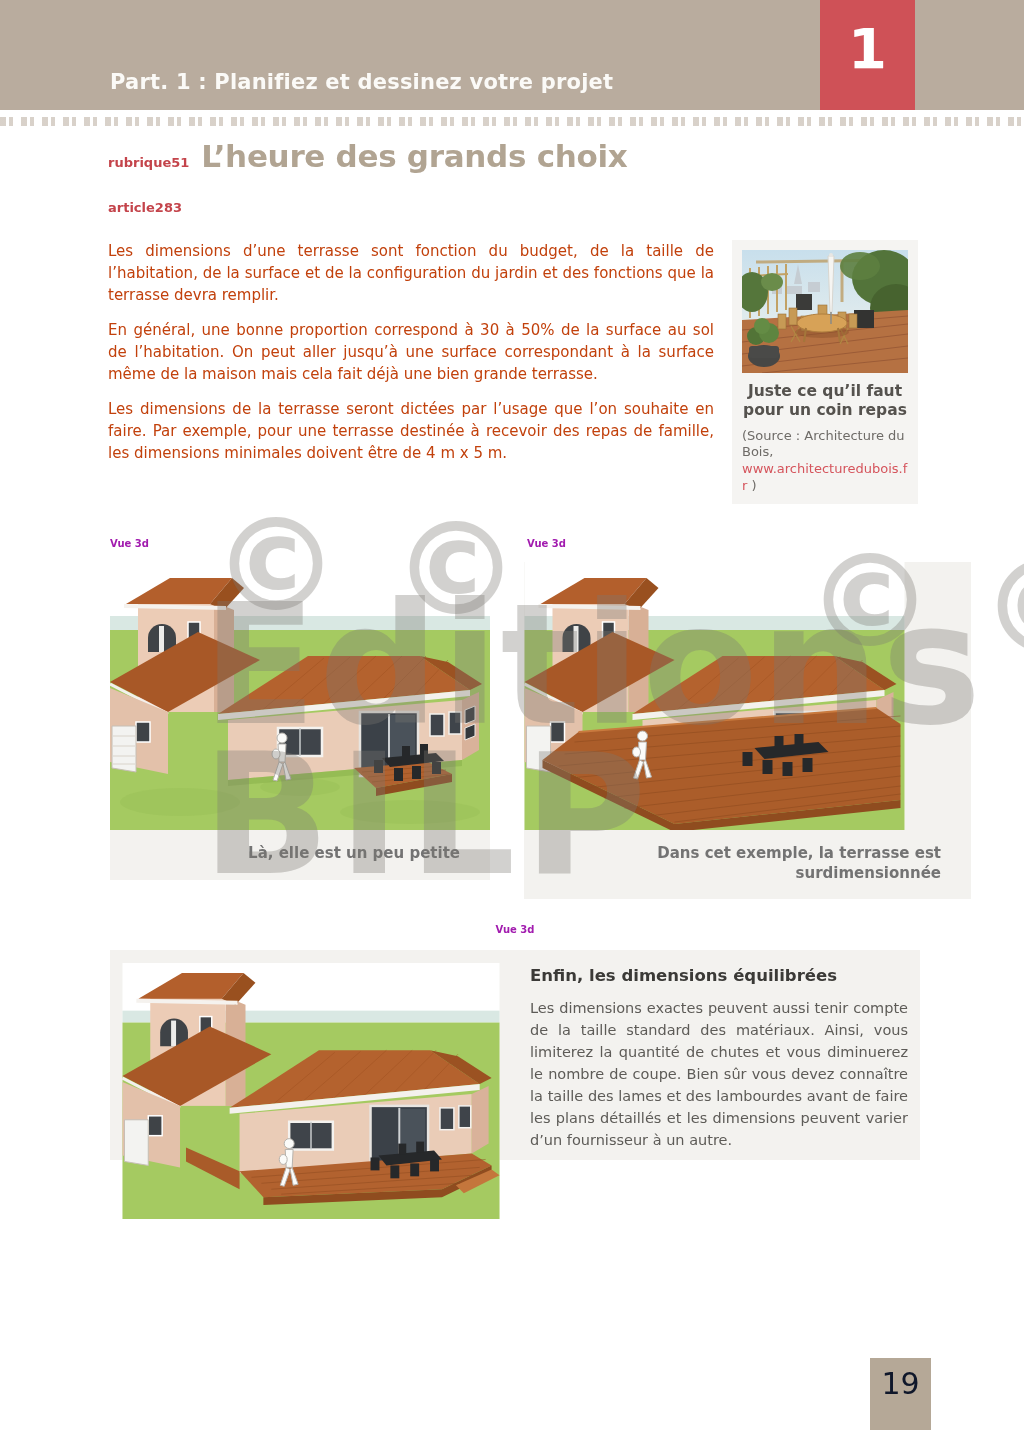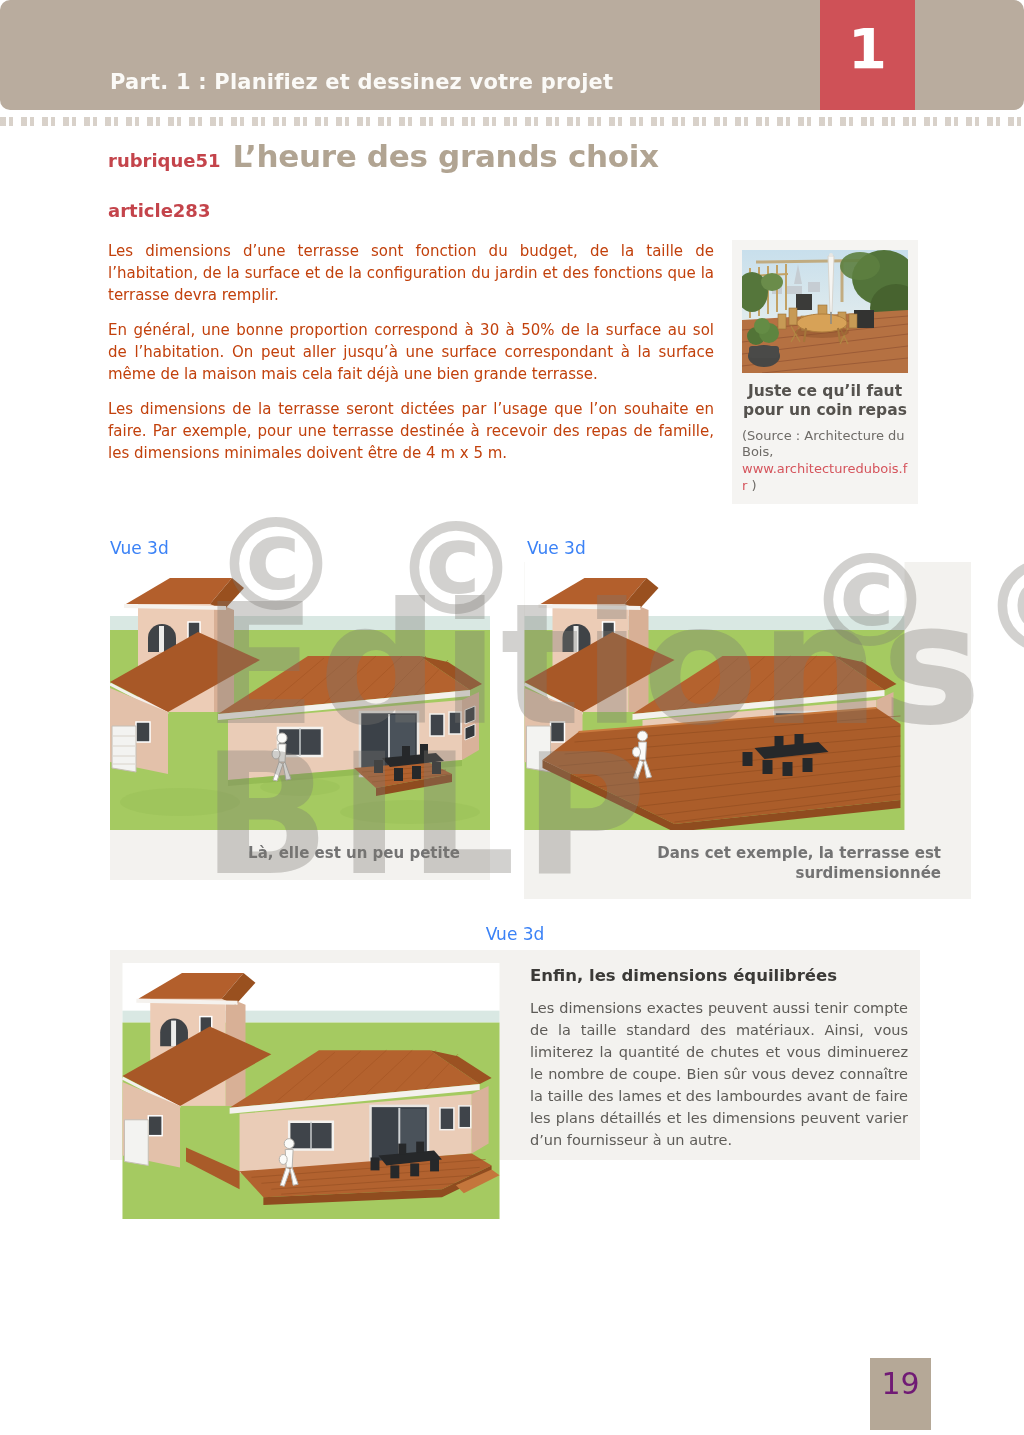--- a/index.html
+++ b/index.html
@@ -1,48 +1,48 @@
 <!DOCTYPE html>
 <html lang="fr"><head>
 <meta charset="utf-8">
 <style>
   html,body{margin:0;padding:0;background:#ffffff;}
   .page{position:relative;width:1024px;height:1435px;margin:0 auto;background:#ffffff;
         font-family:"DejaVu Sans","Liberation Sans",sans-serif;overflow:hidden;}
   .abs{position:absolute;}
 
   
-  .band{left:0;top:0;width:1024px;height:110px;background:#b9ac9e;border-radius:10px;}
+  .band{left:0;top:0;width:1024px;height:110px;background:#b9ac9e;}
   .band-title{left:110px;top:70px;font-size:21px;font-weight:bold;color:#fbfaf7;letter-spacing:.2px;}
   .chapbox{left:820px;top:0;width:95px;height:110px;background:#cf5157;text-align:center;}
   .chapbox span{display:block;font-size:56px;font-weight:bold;color:#ffffff;line-height:98px;}
   .deco-strip{left:0;top:117px;width:1024px;height:9px;opacity:.55;
      background:repeating-linear-gradient(90deg,#b9ac9e 0 6px,transparent 6px 9px,#b9ac9e 9px 13px,transparent 13px 21px);}
 
   
   .titlerow{display:flex;align-items:baseline;gap:12px;}
-  .red-label{font-size:18px;font-weight:bold;color:#c4444b;}
+  .red-label{font-size:13px;font-weight:bold;color:#c4444b;}
   .big-title{font-size:31px;font-weight:bold;color:#b1a492;letter-spacing:-.3px;}
   .rubrique{left:108px;top:138px;}
   .article{left:108px;top:200px;}
   .article .big-title{font-size:28px;}
 
   
   .bodycol{left:108px;top:240px;width:606px;}
   .bodycol p{margin:0 0 13px 0;font-size:15px;line-height:22px;color:#c2410c;text-align:justify;}
 
   
   .aside{left:732px;top:240px;width:166px;background:#f5f4f2;padding:10px 10px 10px 10px;}
   .aside svg{display:block;}
   .aside-caption{margin-top:9px;font-size:15.5px;line-height:1.25;font-weight:bold;color:#55524e;text-align:center;}
   .aside-source{margin-top:7px;font-size:13px;line-height:1.28;color:#6e6b67;}
   .aside-source a{color:#d5545c;text-decoration:none;overflow-wrap:anywhere;}
 
   
-  .figlabel{font-size:17px;font-weight:normal;color:#3b82f6;}
+  .figlabel{font-size:10px;font-weight:bold;color:#a21caf;}
   .figbox{background:#f3f2ef;}
   .figcaption{padding:9px 30px 0 30px;text-align:right;font-size:15px;font-weight:bold;color:#737373;line-height:1.35;}
   .fig1{left:110px;top:562px;width:380px;height:318px;}
   .fig2{left:524px;top:562px;width:447px;height:337px;}
   .label1{left:110px;top:538px;}
   .label2{left:527px;top:538px;}
   .label3{left:110px;top:924px;width:810px;text-align:center;}
 
   
   .sec3{left:110px;top:950px;width:810px;height:210px;background:#f3f2ef;}
@@ -59,21 +59,21 @@
   .wm .c2{left:392px;top:-10px;font-size:128px;}
   .wm .c3{left:806px;top:22px;font-size:128px;}
   .wm .c4{left:980px;top:28px;font-size:128px;}
   .wm .w1{left:202px;top:62px;font-size:168px;letter-spacing:2px;}
   .wm .w2{left:202px;top:212px;font-size:168px;letter-spacing:8px;}
 
   
   .footer{left:120px;top:1391px;width:720px;font-size:10px;line-height:1.5;color:#9a9791;}
   .footer b{color:#6f6b65;}
   .pagebox{left:870px;top:1358px;width:61px;height:72px;background:#b5a897;text-align:center;}
-  .pagebox span{display:block;font-size:30px;color:#701a75;line-height:52px;}
+  .pagebox span{display:block;font-size:30px;color:#0f172a;line-height:52px;}
 </style>
 </head>
 <body>
 
 <div class="page">
 
   <header class="abs band">
     <div class="abs band-title">Part. 1 : Planifiez et dessinez votre projet</div>
   </header>
   <div class="abs chapbox">

